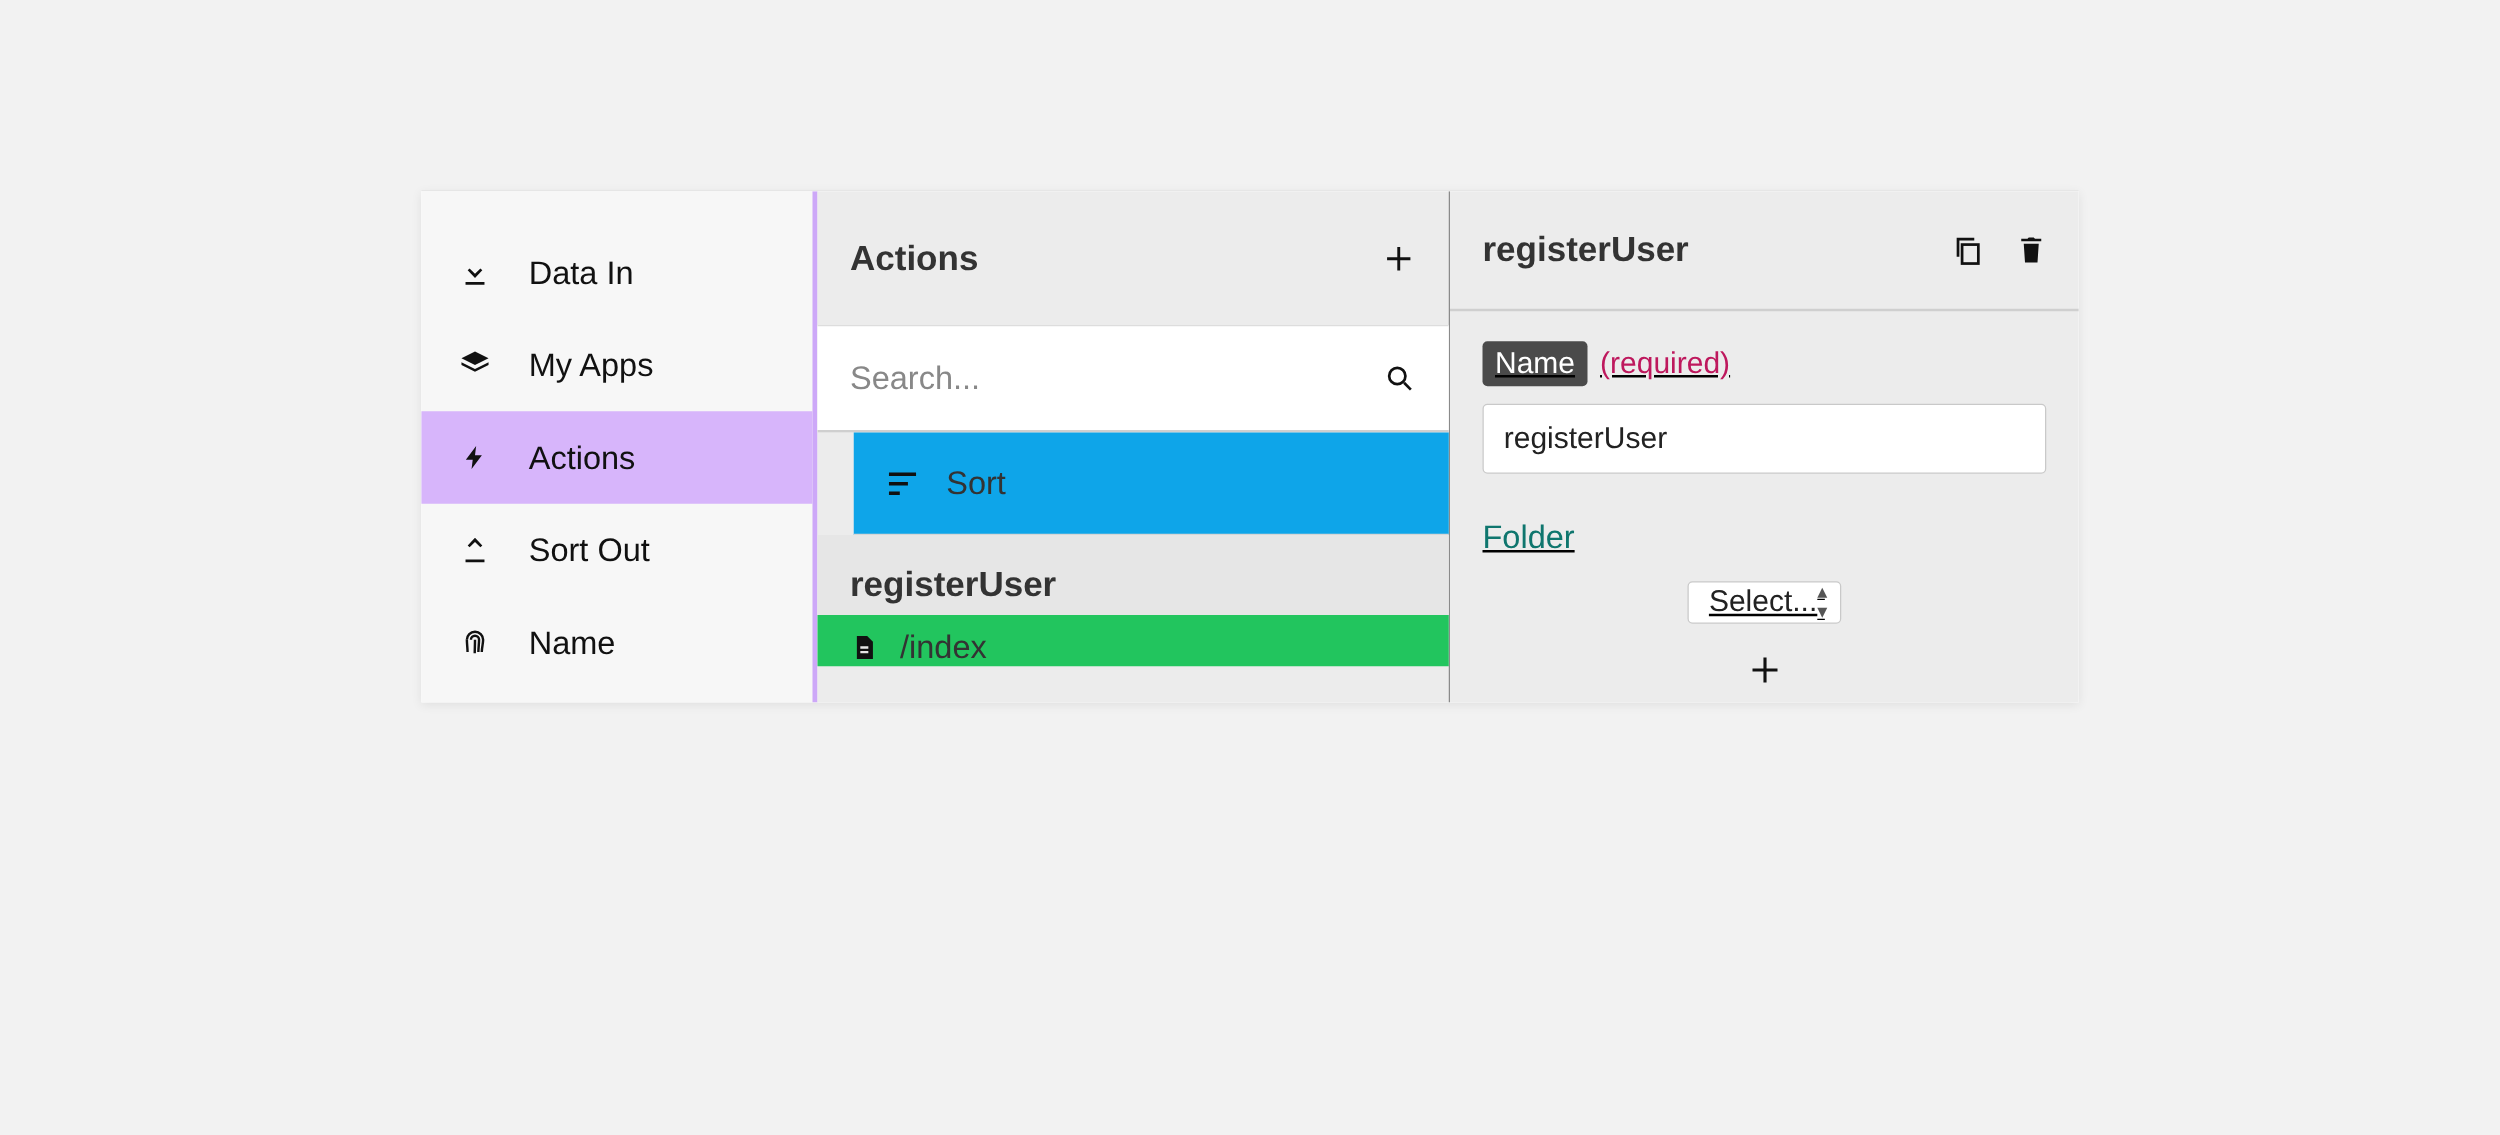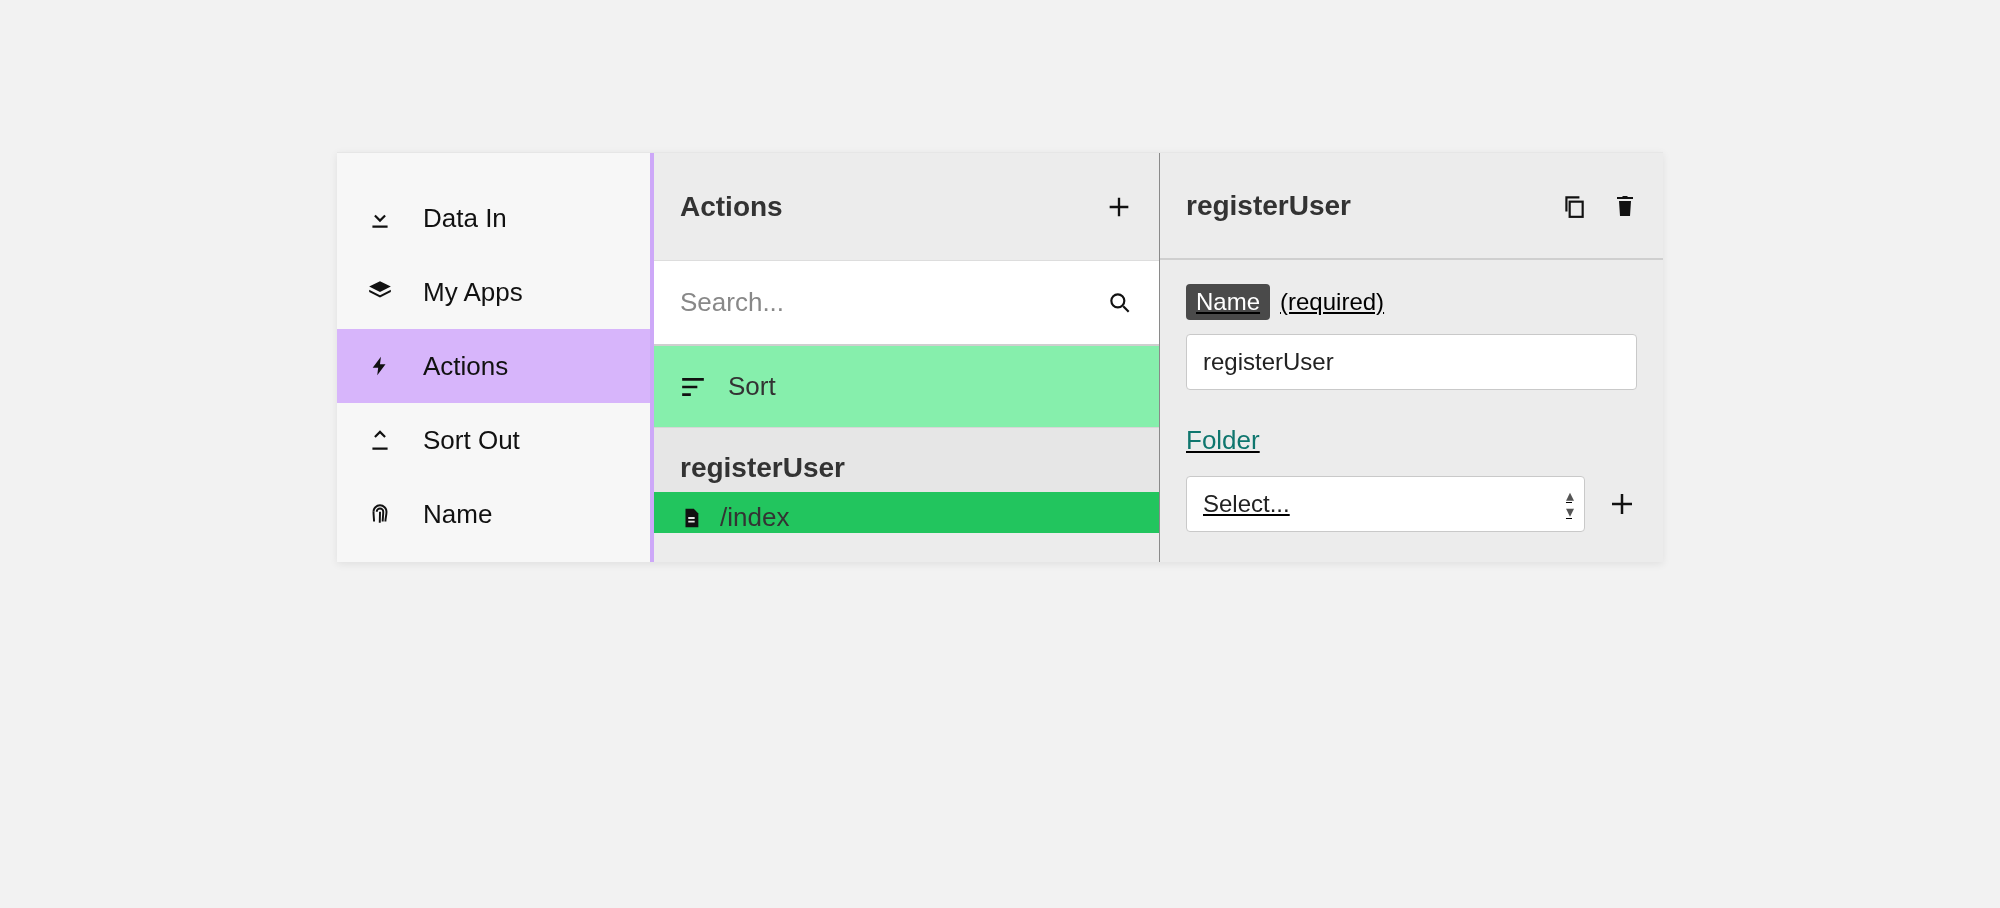--- a/index.html
+++ b/index.html
@@ -87,28 +87,29 @@
     flex: 1;
     border: none;
     outline: none;
     font-size: 26px;
     color: #333;
   }
   .search-input::placeholder { color: #888; }
   .search-row .icon { color: #111; }
   .sort-row {
     height: 82px;
-    background: #86efac;
+    background: #0ea5e9;
     border-bottom: 1px solid #d6d6d6;
     display: flex;
     align-items: center;
     padding: 0 26px;
     font-size: 26px;
     color: #333;
     cursor: pointer;
+    margin-left: 29px;
   }
   .sort-row .icon { margin-right: 22px; color:#111; }
   .group-header {
     padding: 24px 26px 8px 26px;
     font-size: 28px;
     font-weight: 700;
     color: #333;
     background: #e6e6e6;
   }
   .list-item {
@@ -155,21 +156,21 @@
     margin-bottom: 14px;
   }
   .label-chip {
     background: #4a4a4a;
     color: #fff;
     font-size: 24px;
     padding: 4px 10px;
     border-radius: 4px;
   }
   .label-hint {
-    color: #000000;
+    color: #be185d;
     font-size: 24px;
   }
   .text-input {
     width: 100%;
     height: 56px;
     border: 1px solid #c9c9c9;
     border-radius: 4px;
     background: #fff;
     font-size: 24px;
     padding: 0 16px;
@@ -178,20 +179,21 @@
   }
   .field-label {
     font-size: 26px;
     color: #0f766e;
     margin-bottom: 20px;
   }
   .select-row {
     display: flex;
     align-items: center;
     gap: 22px;
+    flex-direction: column;
   }
   .select-box {
     flex: 1;
     height: 56px;
     border: 1px solid #c9c9c9;
     border-radius: 4px;
     background: #fff;
     display: flex;
     align-items: center;
     justify-content: space-between;

